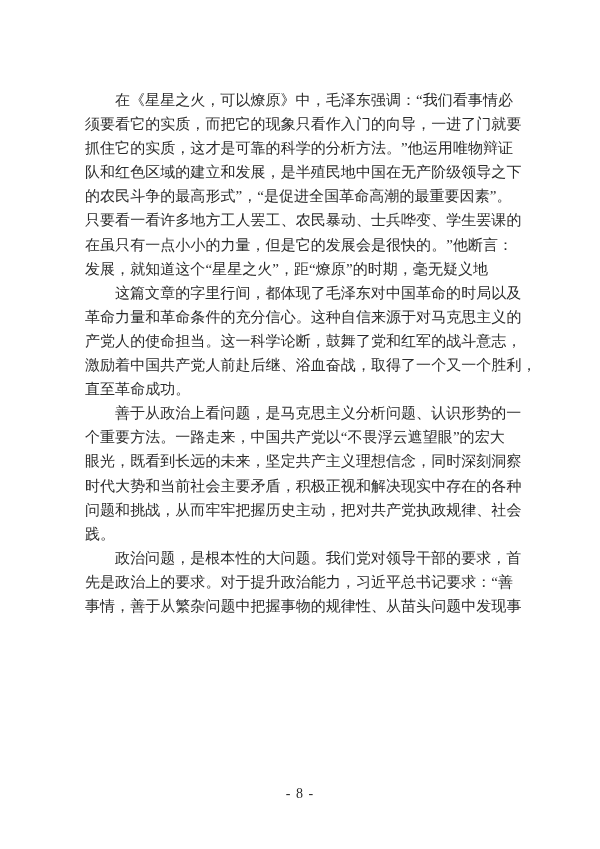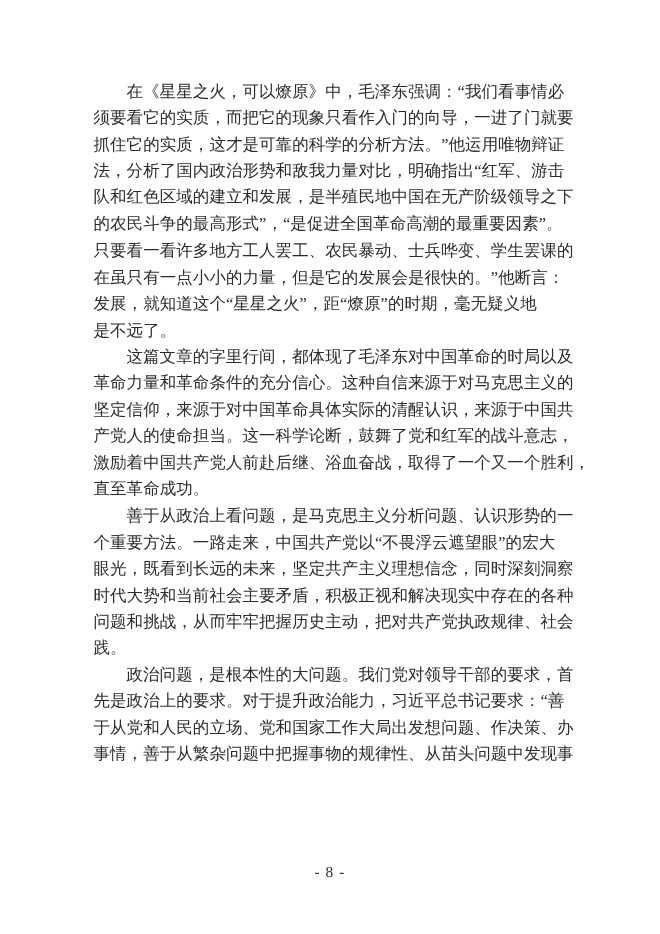--- a/index.html
+++ b/index.html
@@ -12,21 +12,21 @@
     width: 600px;
     height: 849px;
     background: #ffffff;
     overflow: hidden;
     font-family: "Liberation Serif", "DejaVu Serif", serif;
     color: #2b2b2b;
   }
   .text-body {
     position: absolute;
     left: 85px;
-    top: 72px;
+    top: 88px;
     width: 436px;
     font-size: 15px;
     line-height: 24.1px;
     text-rendering: optimizeLegibility;
   }
   .paragraph {
     margin: 0;
     padding: 0;
   }
   .line {
@@ -51,47 +51,43 @@
 </style>
 </head>
 <body>
 
 <div class="page">
   <div class="text-body" id="text-body">
       <div class="paragraph">
         <div class="line para-start">在《星星之火，可以燎原》中，毛泽东强调：“我们看事情必</div>
         <div class="line">须要看它的实质，而把它的现象只看作入门的向导，一进了门就要</div>
         <div class="line">抓住它的实质，这才是可靠的科学的分析方法。”他运用唯物辩证</div>
-        <div class="line">法，分析了国内政治形势和敌我力量对比，明确指出“红军、游击</div>
         <div class="line">队和红色区域的建立和发展，是半殖民地中国在无产阶级领导之下</div>
         <div class="line">的农民斗争的最高形式”，“是促进全国革命高潮的最重要因素”。</div>
         <div class="line">只要看一看许多地方工人罢工、农民暴动、士兵哗变、学生罢课的</div>
         <div class="line">在虽只有一点小小的力量，但是它的发展会是很快的。”他断言：</div>
         <div class="line">发展，就知道这个“星星之火”，距“燎原”的时期，毫无疑义地</div>
-        <div class="line">是不远了。</div>
       </div>
       <div class="paragraph">
         <div class="line para-start">这篇文章的字里行间，都体现了毛泽东对中国革命的时局以及</div>
         <div class="line">革命力量和革命条件的充分信心。这种自信来源于对马克思主义的</div>
-        <div class="line">坚定信仰，来源于对中国革命具体实际的清醒认识，来源于中国共</div>
         <div class="line">产党人的使命担当。这一科学论断，鼓舞了党和红军的战斗意志，</div>
         <div class="line">激励着中国共产党人前赴后继、浴血奋战，取得了一个又一个胜利，</div>
         <div class="line">直至革命成功。</div>
       </div>
       <div class="paragraph">
         <div class="line para-start">善于从政治上看问题，是马克思主义分析问题、认识形势的一</div>
         <div class="line">个重要方法。一路走来，中国共产党以“不畏浮云遮望眼”的宏大</div>
         <div class="line">眼光，既看到长远的未来，坚定共产主义理想信念，同时深刻洞察</div>
         <div class="line">时代大势和当前社会主要矛盾，积极正视和解决现实中存在的各种</div>
         <div class="line">问题和挑战，从而牢牢把握历史主动，把对共产党执政规律、社会</div>
         <div class="line">践。</div>
       </div>
       <div class="paragraph">
         <div class="line para-start">政治问题，是根本性的大问题。我们党对领导干部的要求，首</div>
         <div class="line">先是政治上的要求。对于提升政治能力，习近平总书记要求：“善</div>
-        <div class="line">于从党和人民的立场、党和国家工作大局出发想问题、作决策、办</div>
         <div class="line">事情，善于从繁杂问题中把握事物的规律性、从苗头问题中发现事</div>
       </div>
     </div>
   <div class="page-footer">
     <span>- 8 -</span>
   </div>
 </div>
 
 </body></html>

